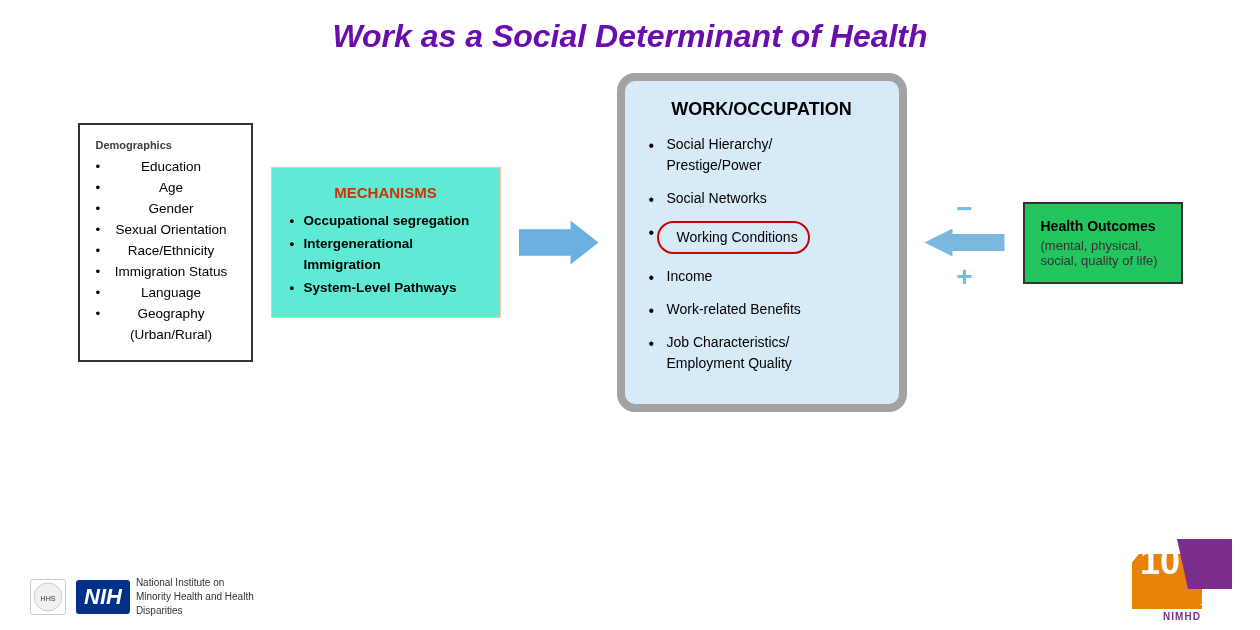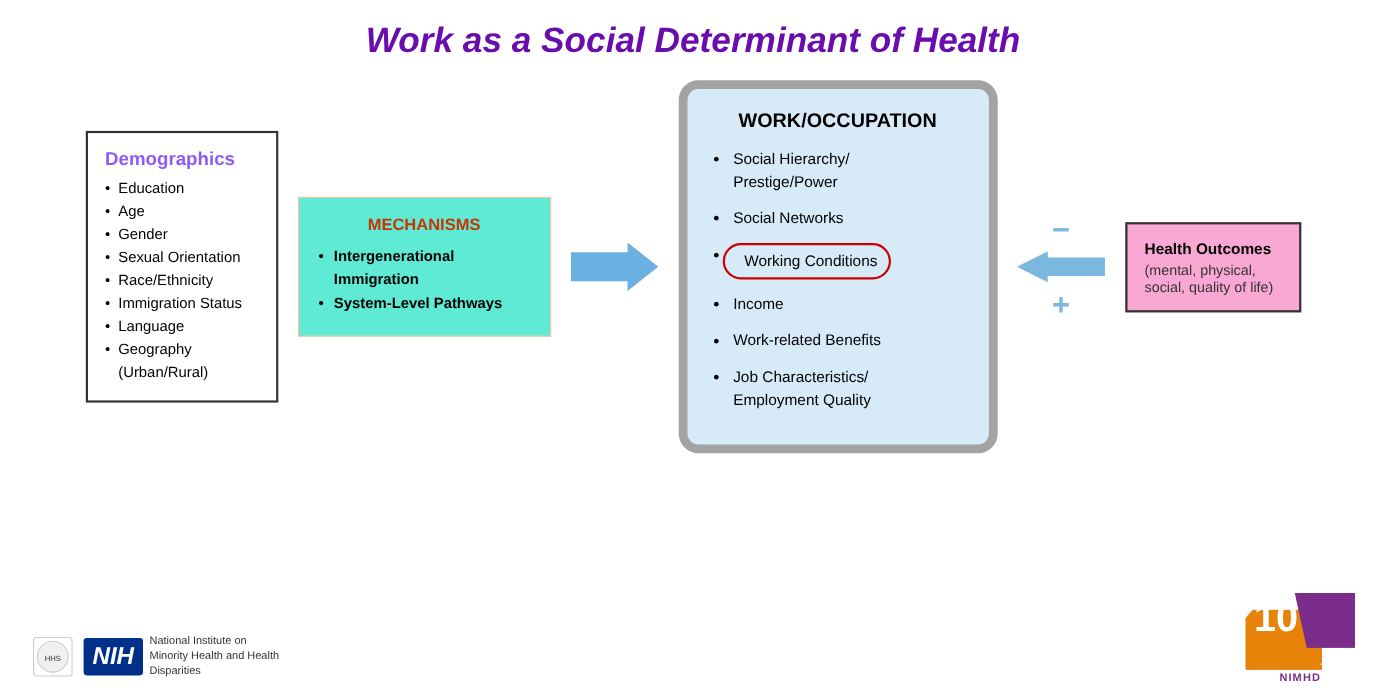--- a/index.html
+++ b/index.html
@@ -36,27 +36,28 @@
     .demographics-box {
       border: 2px solid #333;
       padding: 14px 16px;
       min-width: 160px;
       max-width: 175px;
       background: #fff;
       align-self: center;
     }
     .demographics-box .box-title {
       font-weight: bold;
-      font-size: 17px;
+      font-size: 11px;
       margin-bottom: 6px;
-      color: #8b5cf6;
+      color: #404040;
     }
     .demographics-box ul {
       list-style: none;
       padding: 0;
+      text-align: center;
     }
     .demographics-box ul li {
       font-size: 13.5px;
       color: #000;
       line-height: 1.55;
       padding-left: 12px;
       position: relative;
     }
     .demographics-box ul li::before {
       content: "•";
@@ -177,21 +178,21 @@
       font-weight: bold;
       line-height: 1;
     }
 
     
     .health-outcomes-box {
       border: 2px solid #333;
       padding: 14px 16px;
       min-width: 145px;
       max-width: 160px;
-      background: #f9a8d4;
+      background: #22c55e;
       align-self: center;
     }
     .health-outcomes-box .ho-title {
       font-weight: bold;
       font-size: 14px;
       color: #000;
       margin-bottom: 4px;
     }
     .health-outcomes-box .ho-subtitle {
       font-size: 13px;
@@ -319,20 +320,21 @@
       <li>Race/Ethnicity</li>
       <li>Immigration Status</li>
       <li>Language</li>
       <li>Geography (Urban/Rural)</li>
     </ul>
   </div>
 
   <div class="mechanisms-box">
     <div class="mech-title">MECHANISMS</div>
     <ul>
+      <li>Occupational segregation</li>
       <li>Intergenerational Immigration</li>
       <li>System-Level Pathways</li>
     </ul>
   </div>
 
   <div class="arrow-container">
     <div class="arrow-right-shape"></div>
   </div>
 
   <div class="work-box">

